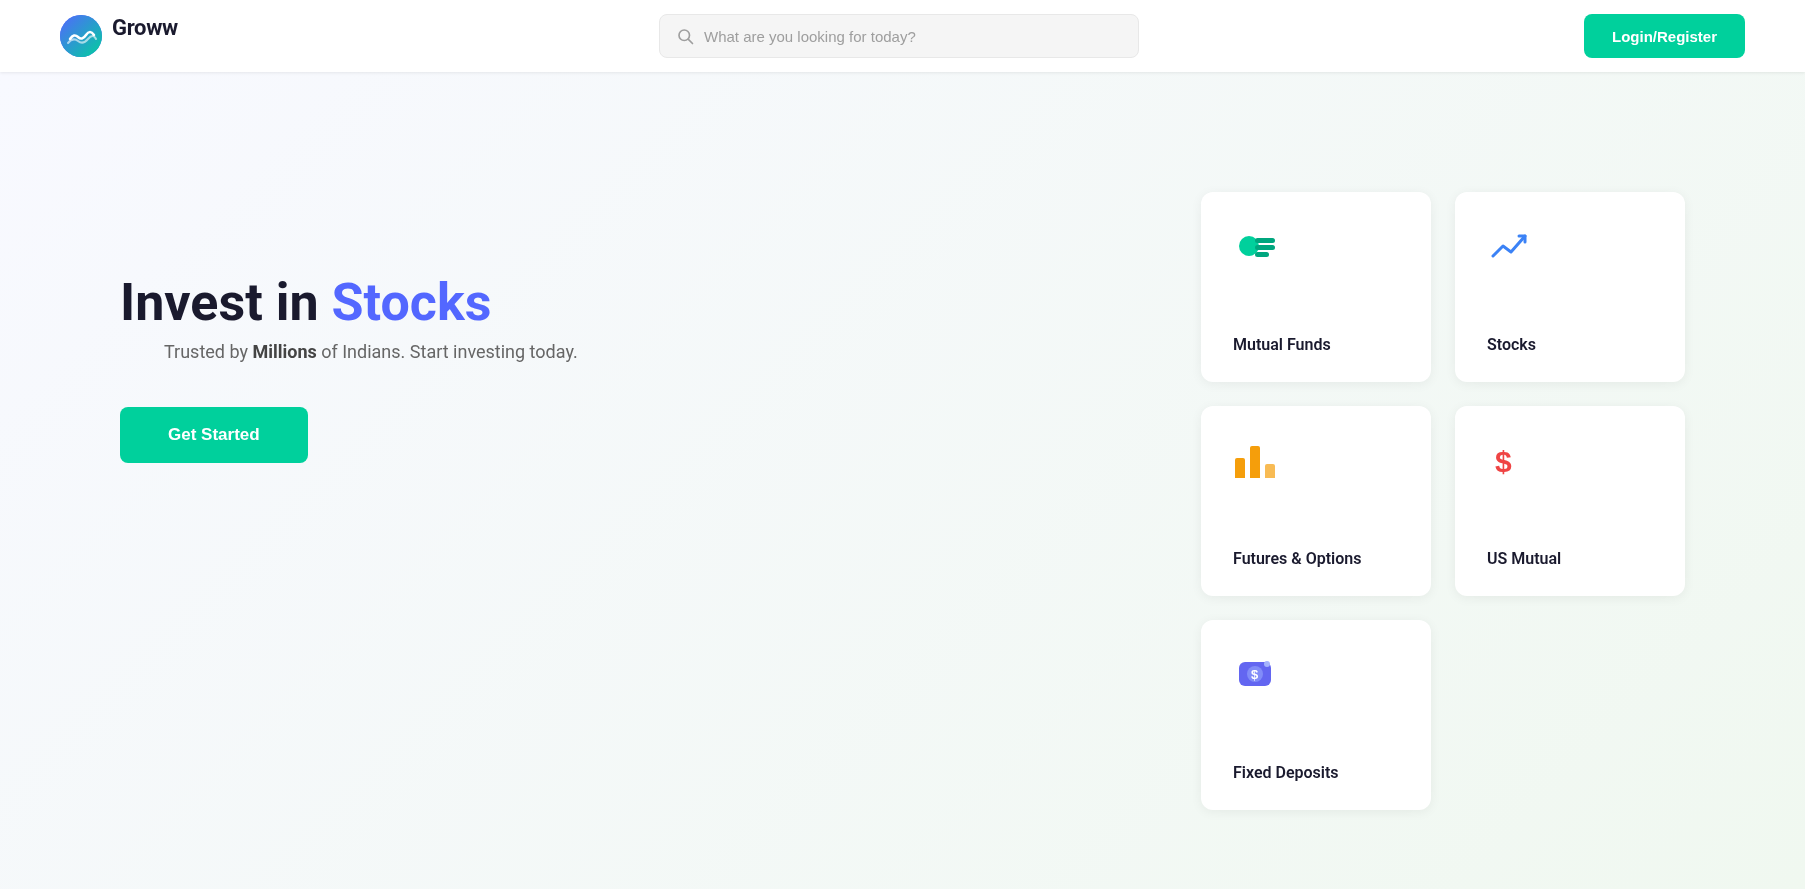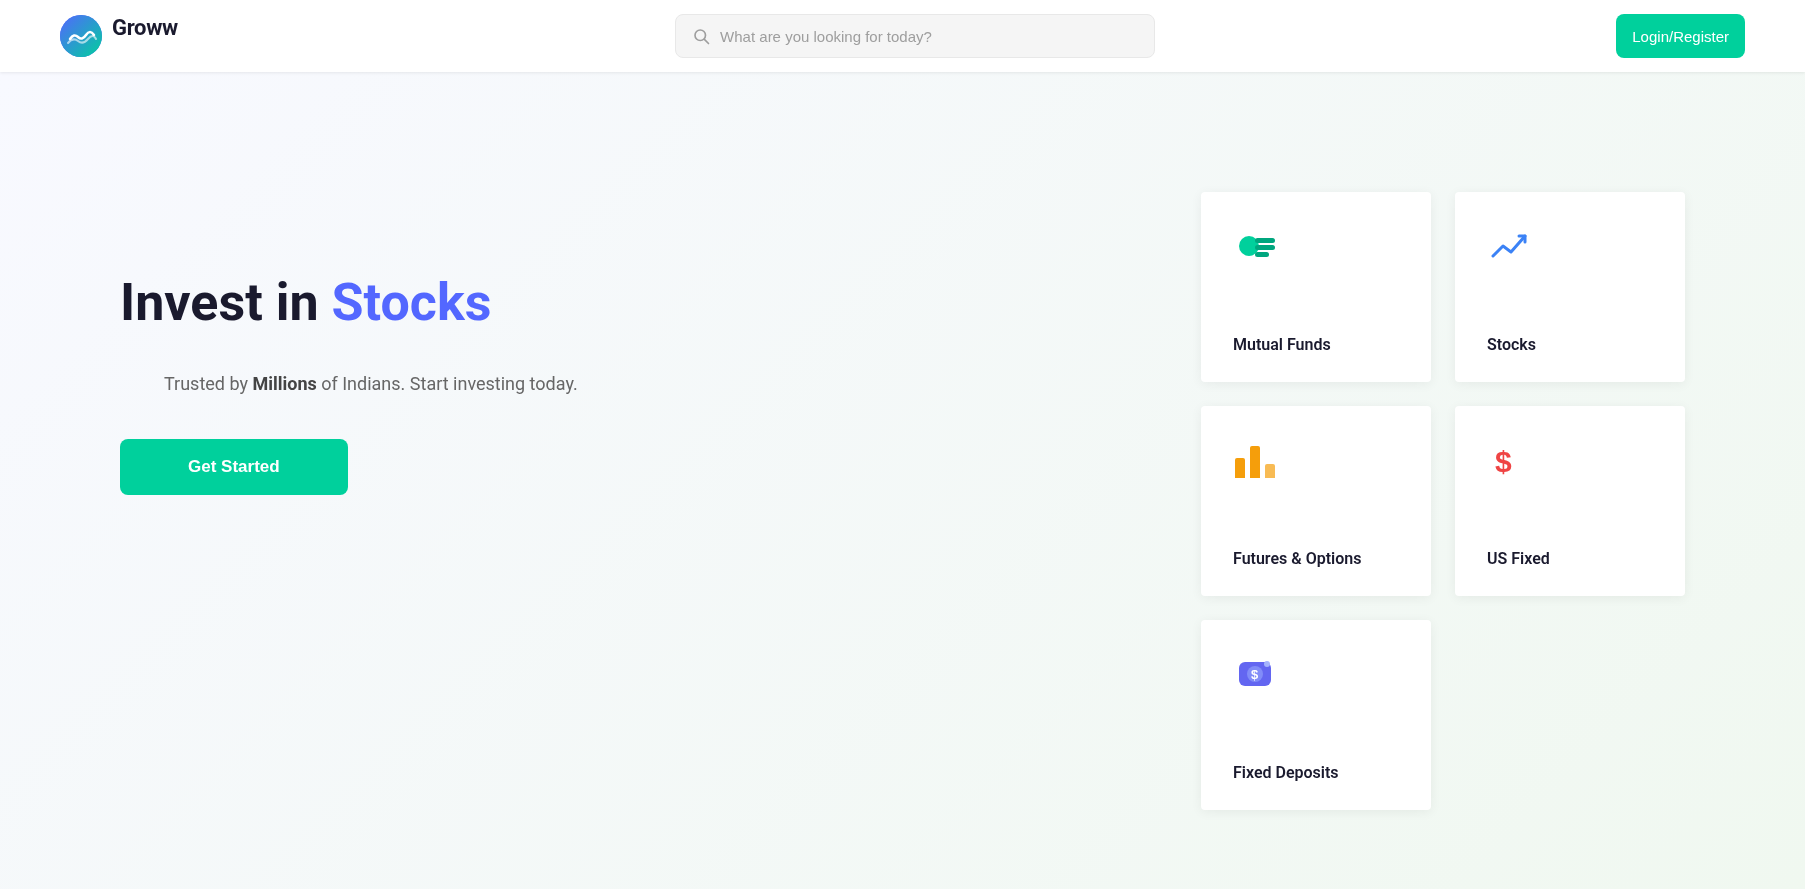--- a/index.html
+++ b/index.html
@@ -75,24 +75,24 @@
 
     .search-input::placeholder {
       color: #9e9e9e;
     }
 
     .login-btn {
       background: #00d09c;
       color: #ffffff;
       border: none;
       border-radius: 8px;
-      padding: 0 16px;
+      padding: 0 28px;
       height: 44px;
       font-size: 15px;
-      font-weight: 400;
+      font-weight: 700;
       cursor: pointer;
       white-space: nowrap;
     }
 
     
     .main-content {
       display: flex;
       align-items: flex-start;
       padding: 80px 60px 40px 120px;
       min-height: calc(889px - 72px);
@@ -104,21 +104,21 @@
       flex: 1;
       padding-top: 120px;
       padding-right: 60px;
     }
 
     .hero-title {
       font-size: 52px;
       font-weight: 700;
       color: #1a1a2e;
       line-height: 1.2;
-      margin-bottom: 36px;
+      margin-bottom: 4px;
     }
 
     .hero-title-highlight {
       color: #5367ff;
     }
 
     .hero-subtitle {
       font-size: 18px;
       color: #666;
       line-height: 1.6;
@@ -129,40 +129,40 @@
     .hero-subtitle strong {
       color: #444;
       font-weight: 700;
     }
 
     .get-started-btn {
       background: #00d09c;
       color: #ffffff;
       border: none;
       border-radius: 8px;
-      padding: 0 68px;
+      padding: 0 48px;
       height: 56px;
       font-size: 17px;
       font-weight: 600;
       cursor: pointer;
     }
 
     
     .cards-grid {
       display: grid;
       grid-template-columns: 230px 230px;
       grid-template-rows: repeat(3, 190px);
       gap: 24px;
       padding-top: 40px;
       padding-right: 60px;
     }
 
     .card {
       background: #ffffff;
-      border-radius: 4px;
+      border-radius: 12px;
       padding: 32px 28px 28px 32px;
       display: flex;
       flex-direction: column;
       justify-content: space-between;
       box-shadow: 0 2px 12px rgba(0,0,0,0.06);
       cursor: pointer;
       transition: transform 0.15s, box-shadow 0.15s;
     }
 
     .card-icon {
@@ -273,21 +273,21 @@
       </div>
       <span class="card-label">Futures &amp; Options</span>
     </div>
 
     <div class="card">
       <div class="card-icon">
         <svg width="36" height="36" viewBox="0 0 36 36" fill="none" xmlns="http://www.w3.org/2000/svg">
           <text x="4" y="30" font-size="30" font-weight="900" fill="#ef4444" font-family="Arial, sans-serif">$</text>
         </svg>
       </div>
-      <span class="card-label">US Fixed</span>
+      <span class="card-label">US Mutual</span>
     </div>
 
 
     <div class="card">
       <div class="card-icon">
         <svg width="40" height="36" viewBox="0 0 40 36" fill="none" xmlns="http://www.w3.org/2000/svg">
 
           <rect x="4" y="6" width="32" height="24" rx="6" fill="#6366f1"></rect>
           <circle cx="20" cy="18" r="8" fill="#818cf8"></circle>
           <text x="16" y="23" font-size="13" font-weight="900" fill="white" font-family="Arial, sans-serif">$</text>

